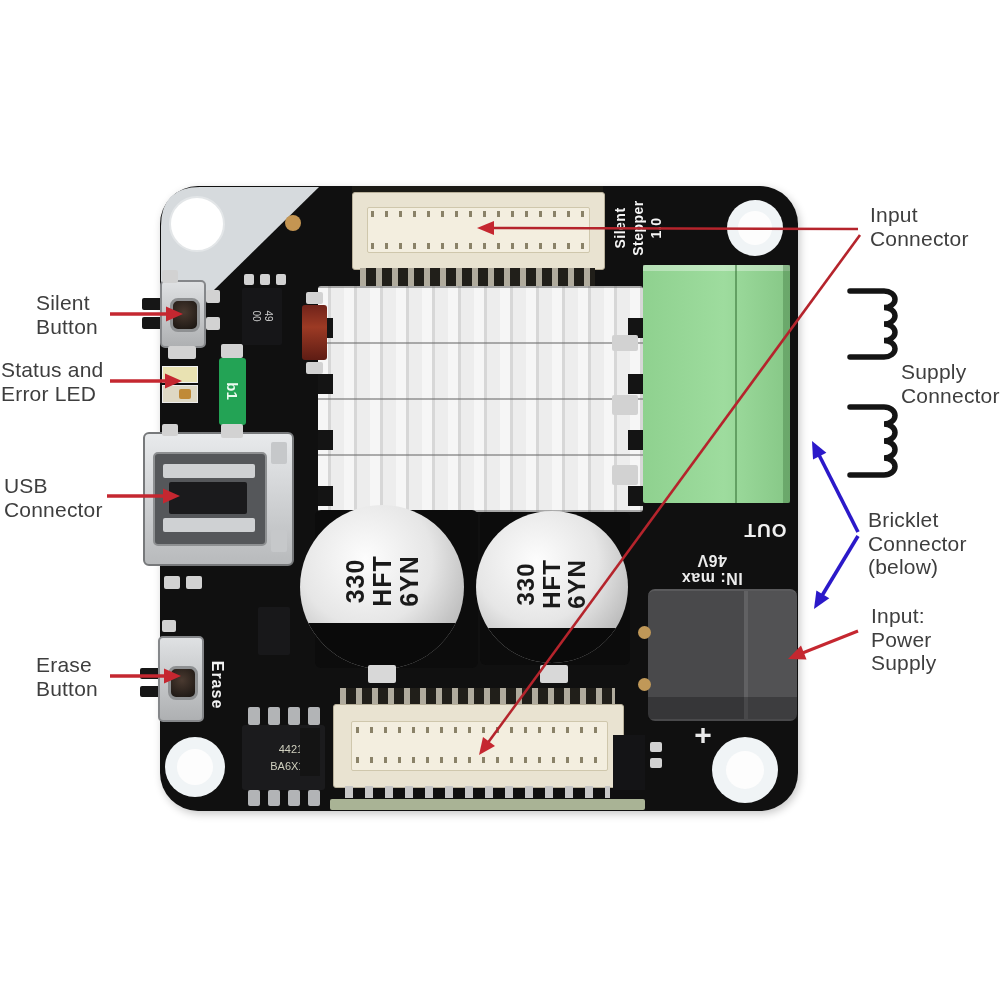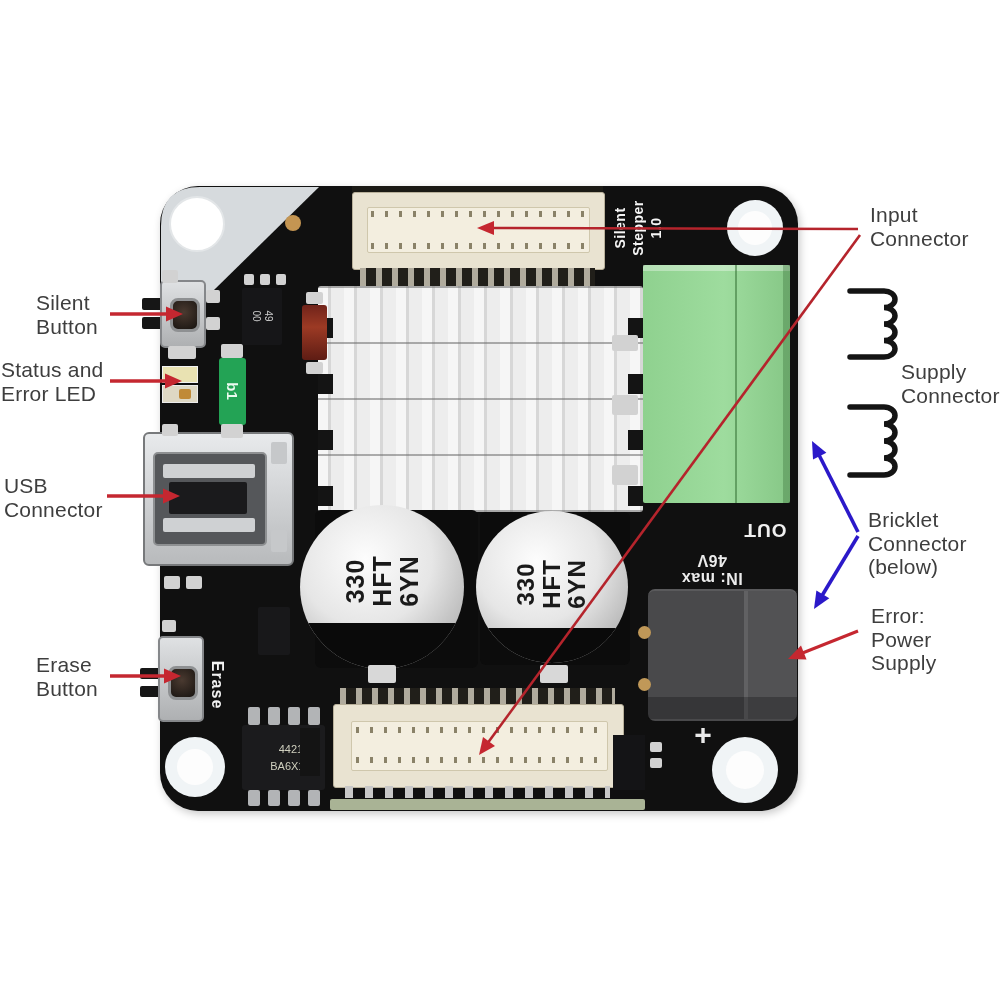--- a/index.html
+++ b/index.html
@@ -203,21 +203,21 @@
 Connector</div>
   <div class="label" style="left:36px;top:653px;">Erase
 Button</div>
   <div class="label" style="left:870px;top:203px;">Input
 Connector</div>
   <div class="label" style="left:901px;top:360px;">Supply
 Connector</div>
   <div class="label" style="left:868px;top:508px;">Bricklet
 Connector
 (below)</div>
-  <div class="label" style="left:871px;top:604px;">Error:
+  <div class="label" style="left:871px;top:604px;">Input:
 Power
 Supply</div>
 
   <svg class="overlay" width="1000" height="1000" viewBox="0 0 1000 1000">
 
     <g stroke="#c52730" stroke-width="3.4" fill="#c52730">
       <line x1="110" y1="314" x2="169" y2="314"></line>
       <polygon points="183,314 166,306.5 166,321.5" stroke="none"></polygon>
       <line x1="110" y1="381" x2="168" y2="381"></line>
       <polygon points="182,381 165,373.5 165,388.5" stroke="none"></polygon>

